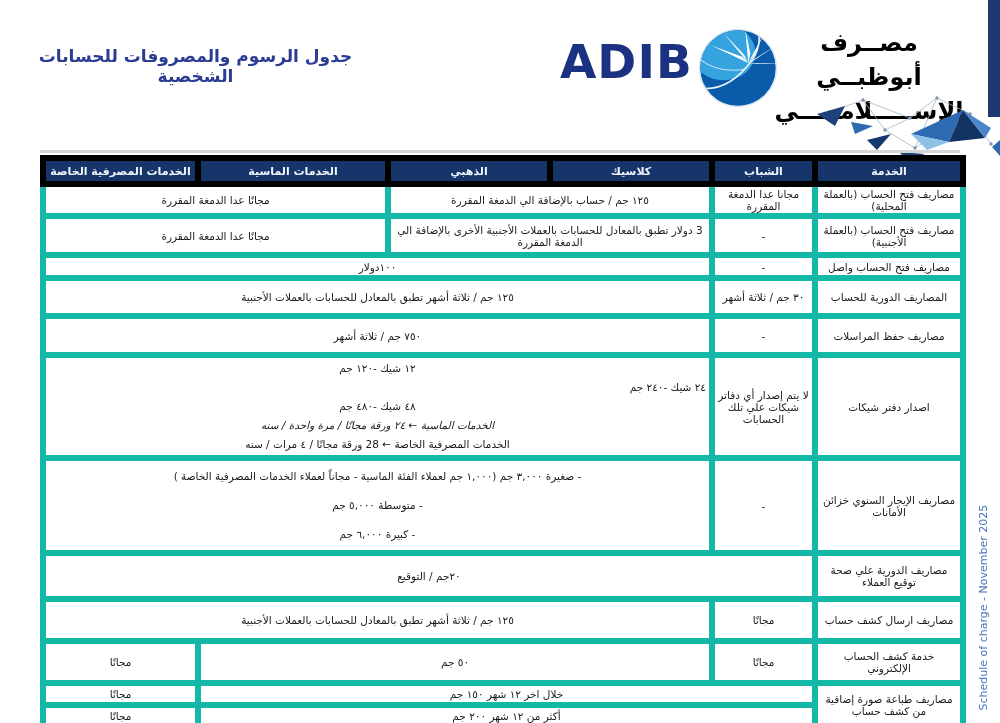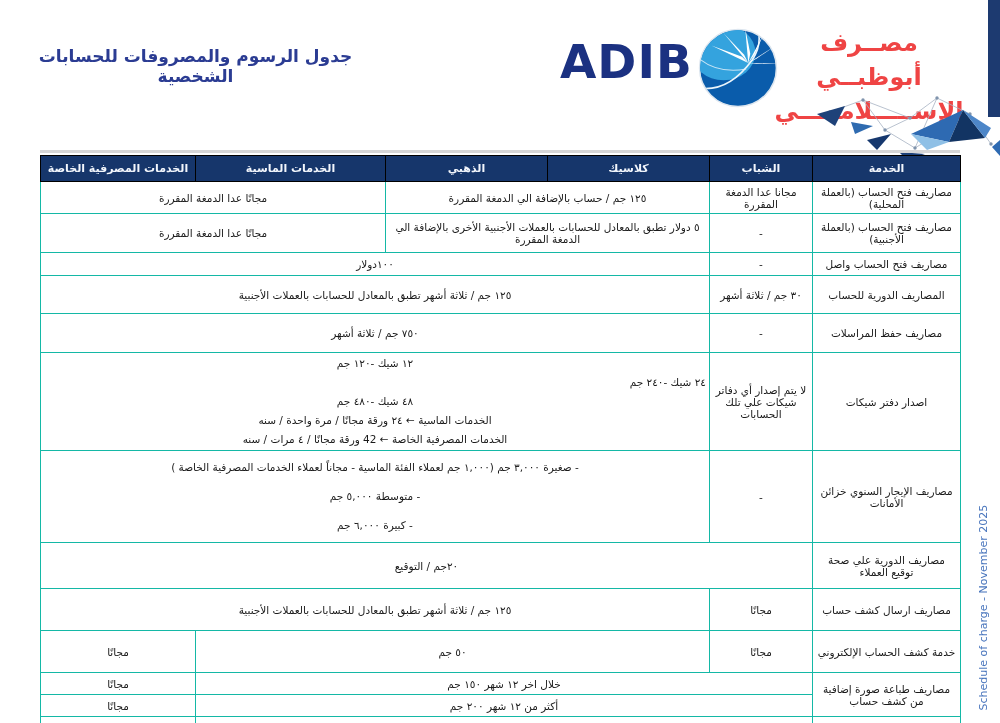--- a/index.html
+++ b/index.html
@@ -13,21 +13,21 @@
     font-size:17px; font-weight:bold; color:#2b3c93;
     direction:rtl; text-align:center;
   }
   .adib-wordmark {
     position:absolute; left:560px; top:34px;
     font-size:47px; font-weight:bold; color:#1b3181; letter-spacing:1px;text-align:right;
   }
   .globe { position:absolute; left:697px; top:27px; }
   .arabic-name {
     position:absolute; left:773px; top:26px; width:192px;
-    direction:rtl; text-align:center; color:#ef4444;
+    direction:rtl; text-align:center; color:#000000;
     font-weight:bold; font-size:24px; line-height:34px;
   }
   .corner-bar {
     position:absolute; left:988px; top:0; width:12px; height:117px;
     background:#1d3a70;
   }
   .deco { position:absolute; left:815px; top:92px; }
   .top-rule {
     position:absolute; left:40px; top:150px; width:920px; height:3px;
     background:#d6d6d6;
@@ -35,21 +35,21 @@
   .schedule-note {
     position:absolute; left:883px; top:604px; width:200px;
     transform:rotate(-90deg); transform-origin:center;
     font-size:11px; color:#4a76bd; text-align:center; white-space:nowrap;
   }
   table.fees {
     position:absolute; left:40px; top:155px; width:920px;
     border-collapse:collapse; table-layout:fixed; direction:rtl;
   }
   table.fees th, table.fees td {
-    border:1px solid #14b8a6; text-align:center; vertical-align:middle;
+    border:6px solid #14b8a6; text-align:center; vertical-align:middle;
     font-size:10.5px; color:#1a1a1a; padding:1px 3px; overflow:hidden;
   }
   table.fees th {
     background:#16366b; color:#f2f6fc; font-weight:bold; font-size:11px;
     border-color:#000;
   }
   table.fees td .line { line-height:19px; }
 </style>
 </head>
 <body>
@@ -141,21 +141,21 @@
     <tbody>
         <tr style="height: 32px;">
           <td>مصاريف فتح الحساب (بالعملة المحلية)</td>
           <td>مجانا عدا الدمغة المقررة</td>
           <td colspan="2">١٢٥ جم / حساب بالإضافة الي الدمغة المقررة</td>
           <td colspan="2">مجانًا عدا الدمغة المقررة</td>
         </tr>
         <tr style="height: 39px;">
           <td>مصاريف فتح الحساب (بالعملة الأجنبية)</td>
           <td>-</td>
-          <td colspan="2">٥ دولار تطبق بالمعادل للحسابات بالعملات الأجنبية الأخرى بالإضافة الي الدمغة المقررة</td>
+          <td colspan="2">3 دولار تطبق بالمعادل للحسابات بالعملات الأجنبية الأخرى بالإضافة الي الدمغة المقررة</td>
           <td colspan="2">مجانًا عدا الدمغة المقررة</td>
         </tr>
         <tr style="height: 23px;">
           <td>مصاريف فتح الحساب واصل</td>
           <td>-</td>
           <td colspan="4">١٠٠دولار</td>
         </tr>
         <tr style="height: 38px;">
           <td>المصاريف الدورية للحساب</td>
           <td>٣٠ جم / ثلاثة أشهر</td>
@@ -166,22 +166,22 @@
           <td>-</td>
           <td colspan="4">٧٥٠ جم / ثلاثة أشهر</td>
         </tr>
         <tr style="height: 98px;">
           <td>اصدار دفتر شيكات</td>
           <td>لا يتم إصدار أي دفاتر شيكات علي تلك الحسابات</td>
           <td colspan="4">
             <div class="line" style="line-height: 19px;">١٢ شيك -١٢٠ جم</div>
             <div class="line" style="line-height: 19px; text-align: right;">٢٤ شيك -٢٤٠ جم</div>
             <div class="line" style="line-height: 19px;">٤٨ شيك -٤٨٠ جم</div>
-            <div class="line" style="line-height: 19px;">الخدمات الماسية ← ٢٤ ورقة مجانًا / مرة واحدة / سنه</div>
-            <div class="line" style="line-height: 19px;">الخدمات المصرفية الخاصة ← 42 ورقة مجانًا / ٤ مرات / سنه</div>
+            <div class="line" style="line-height: 19px; font-style: italic;">الخدمات الماسية ← ٢٤ ورقة مجانًا / مرة واحدة / سنه</div>
+            <div class="line" style="line-height: 19px;">الخدمات المصرفية الخاصة ← 28 ورقة مجانًا / ٤ مرات / سنه</div>
           </td>
         </tr>
         <tr style="height: 92px;">
           <td>مصاريف الإيجار السنوي خزائن الأمانات</td>
           <td>-</td>
           <td colspan="4">
             <div class="line" style="line-height: 29px;">- صغيرة ٣,٠٠٠ جم   (١,٠٠٠ جم لعملاء الفئة الماسية -   مجاناً لعملاء الخدمات المصرفية الخاصة )</div>
             <div class="line" style="line-height: 29px;">- متوسطة ٥,٠٠٠ جم</div>
             <div class="line" style="line-height: 29px;">- كبيرة ٦,٠٠٠ جم</div>
           </td>

